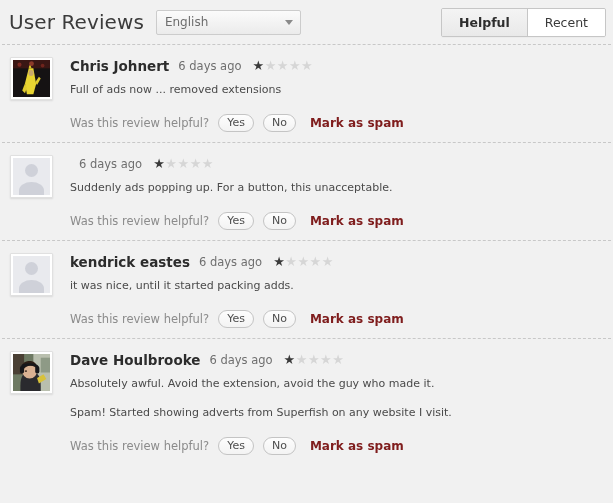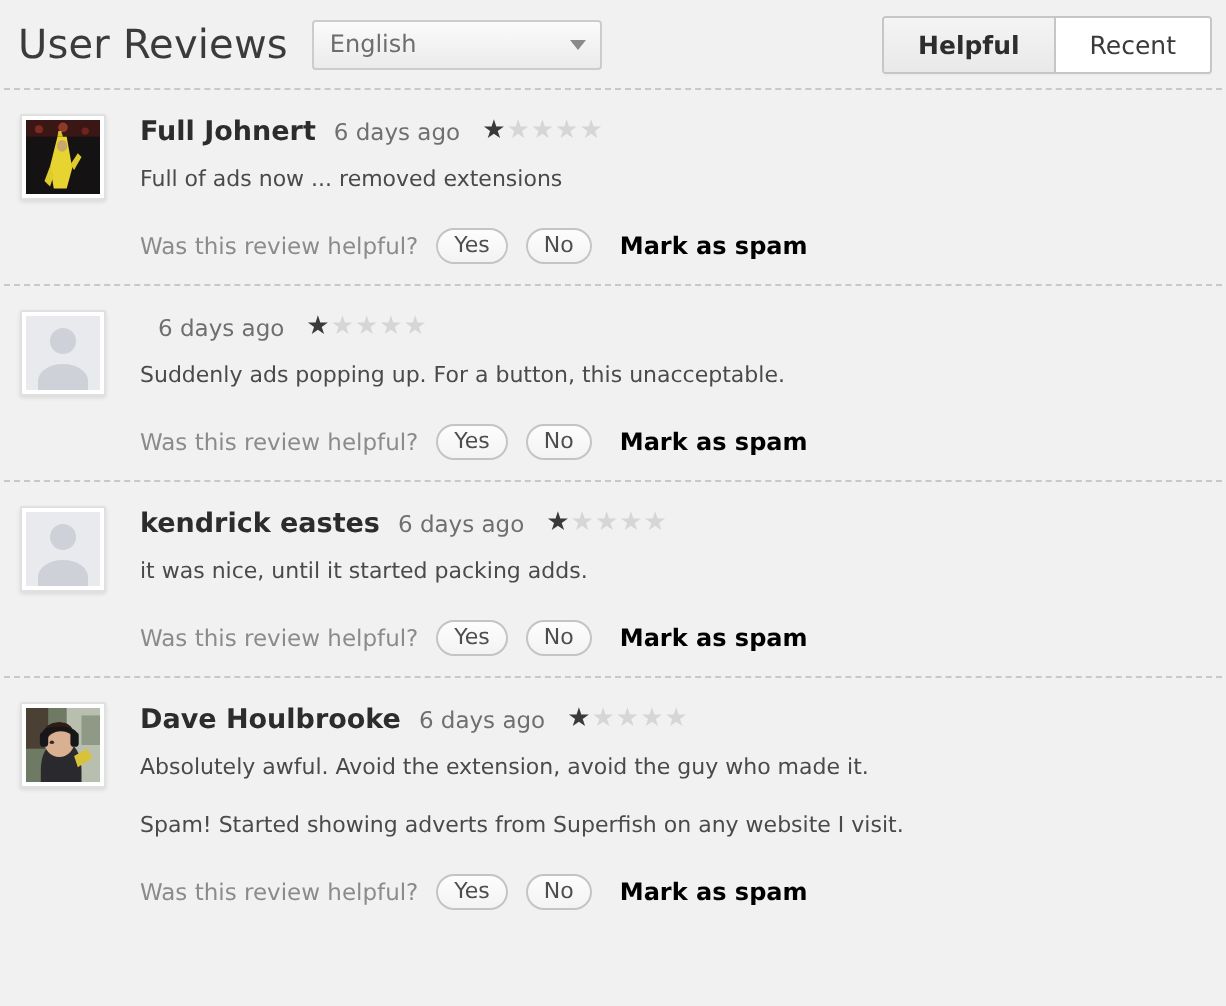--- a/index.html
+++ b/index.html
@@ -207,21 +207,21 @@
     justify-content: center;
     padding: 0 8px;
     box-sizing: border-box;
     cursor: default;
     white-space: nowrap;
   }
   .mark-spam {
     margin-left: 14px;
     font-size: 12px;
     font-weight: bold;
-    color: #000000;
+    color: #7f1d1d;
     white-space: nowrap;
     cursor: default;
   }
 
   
   .av-default {
     background: #e9eaee;
     width: 100%;
     height: 100%;
     position: relative;
@@ -279,21 +279,21 @@
               <circle cx="32" cy="6" r="2" fill="#6e241d"></circle>
               <path d="M17 9 L22 9 L25 26 L22 37 L15 37 L13 25 Z" fill="#e8d431"></path>
               <path d="M17 9 L20 9 L19 6 L17.5 6 Z" fill="#d8c329"></path>
               <path d="M13 25 L10 33 L13 36 L15 30 Z" fill="#e0cb2d"></path>
               <path d="M24 24 L28 18 L30 20 L26 27 Z" fill="#e0cb2d"></path>
               <ellipse cx="19.5" cy="14" rx="2.8" ry="3.2" fill="#c9a86b"></ellipse>
             </svg></div>
         </div>
         <div class="review-body">
           <div class="meta-line">
-            <span class="author">Full Johnert</span>
+            <span class="author">Chris Johnert</span>
             <span class="timestamp">6 days ago</span>
             <span class="stars">
               <span class="star on">★</span>
               <span class="star">★</span>
               <span class="star">★</span>
               <span class="star">★</span>
               <span class="star">★</span>
             </span>
           </div>
           <div class="review-text">Full of ads now ... removed extensions</div>

